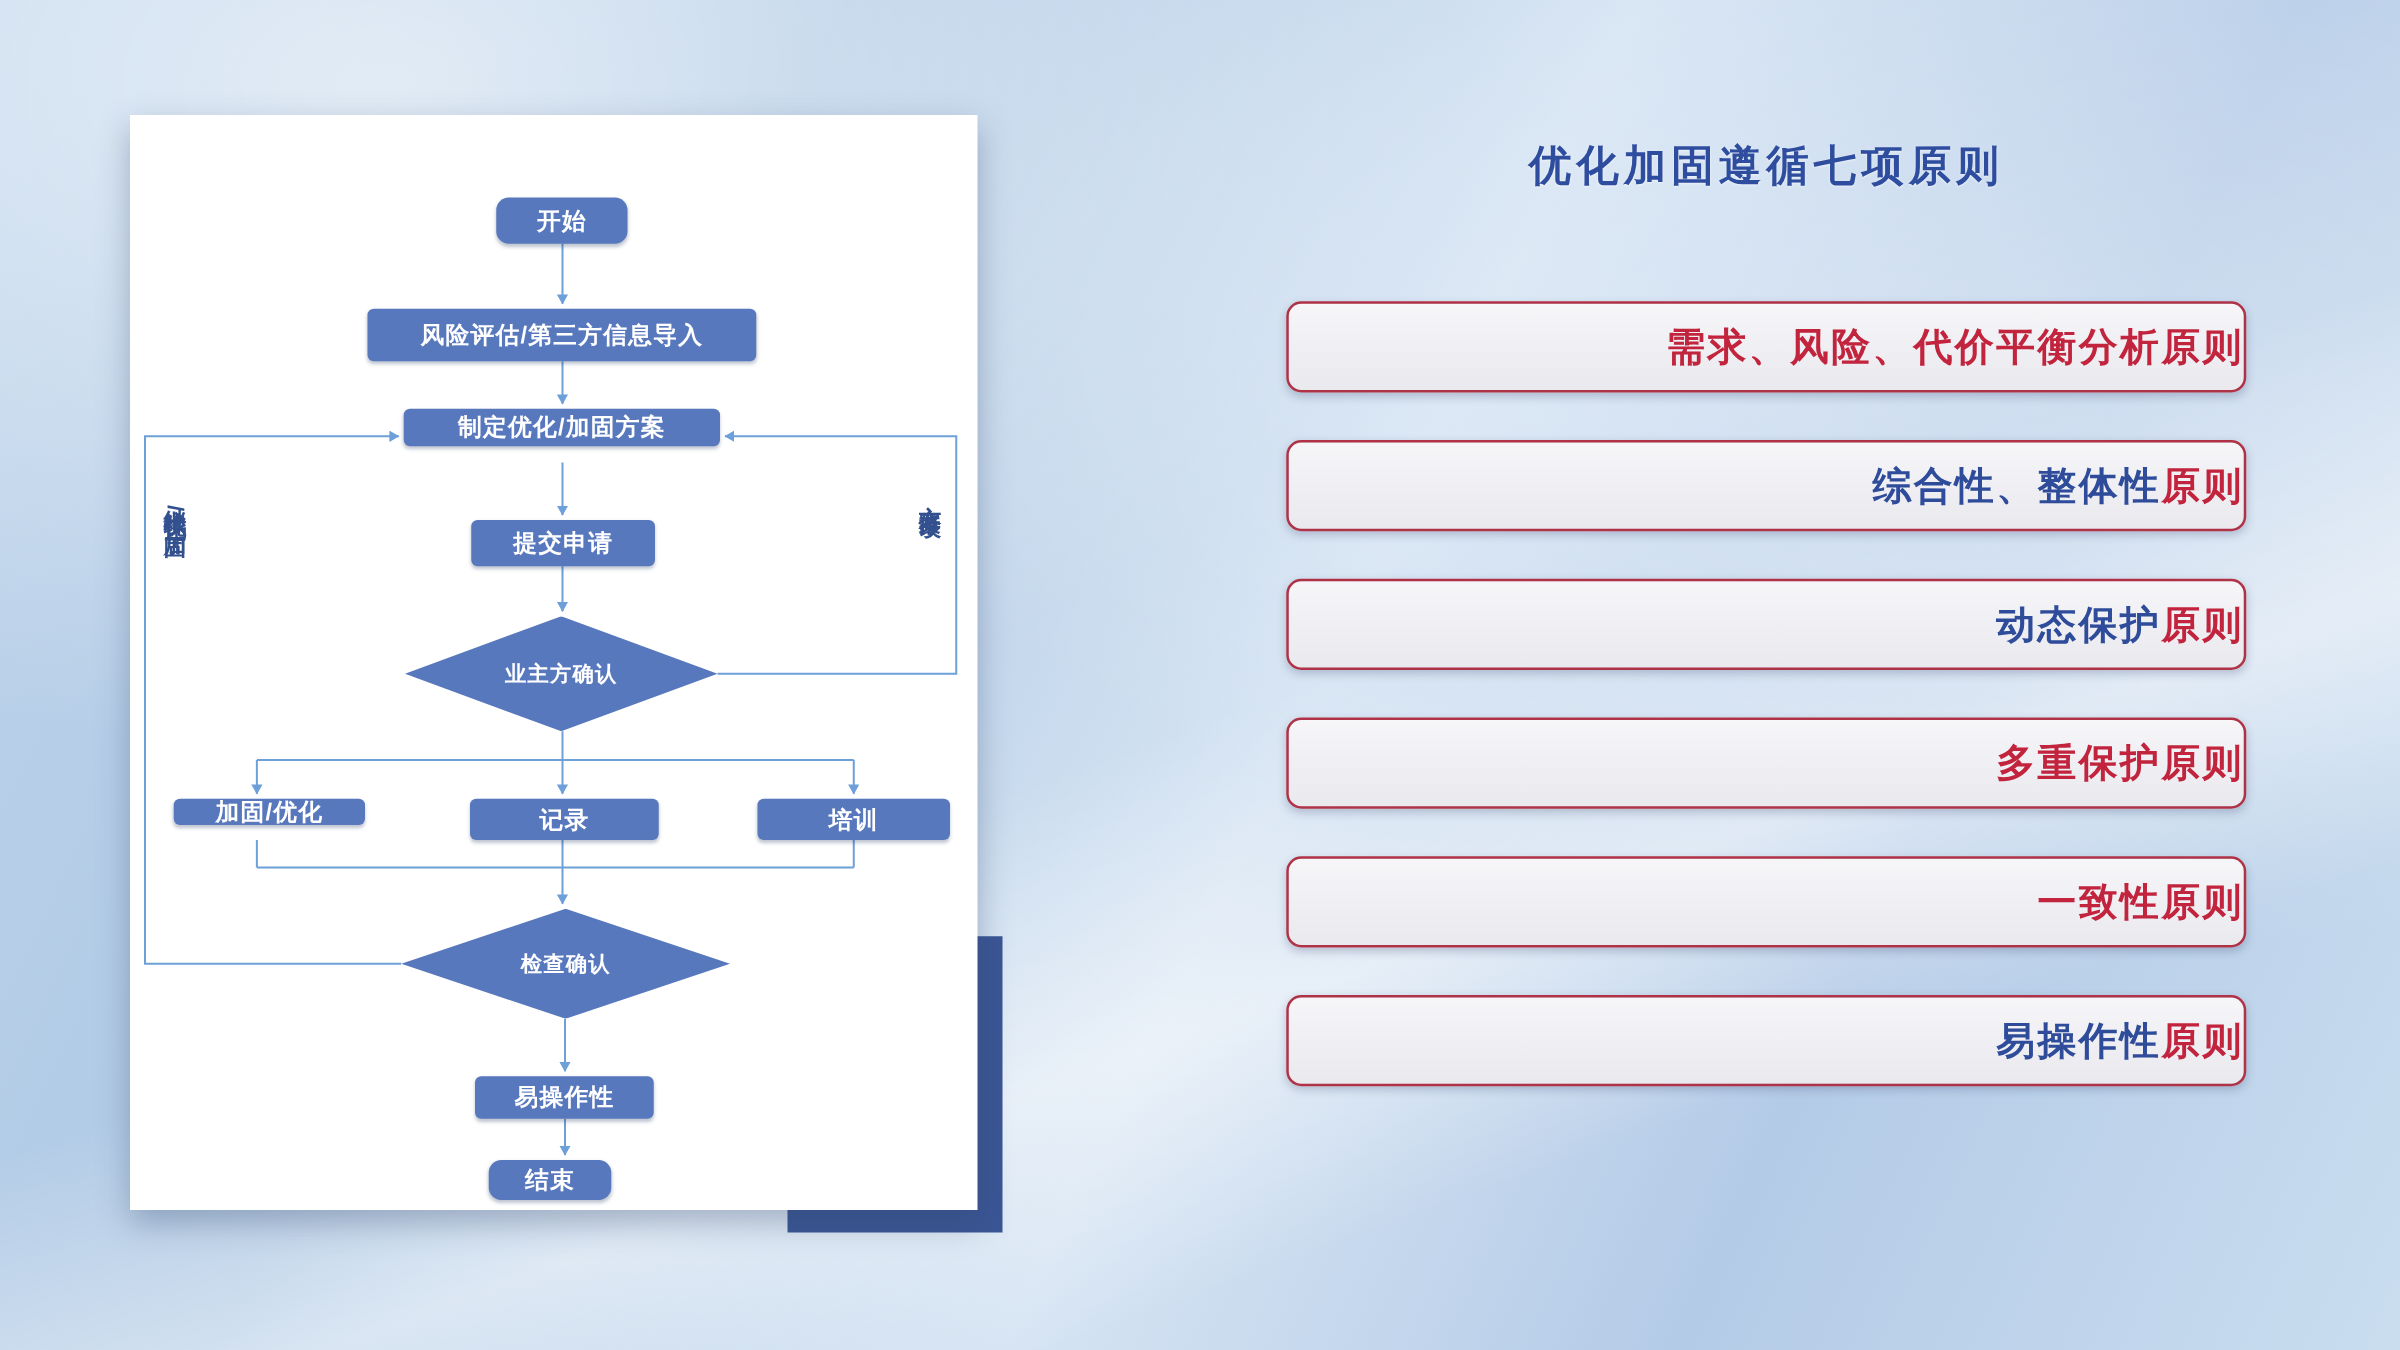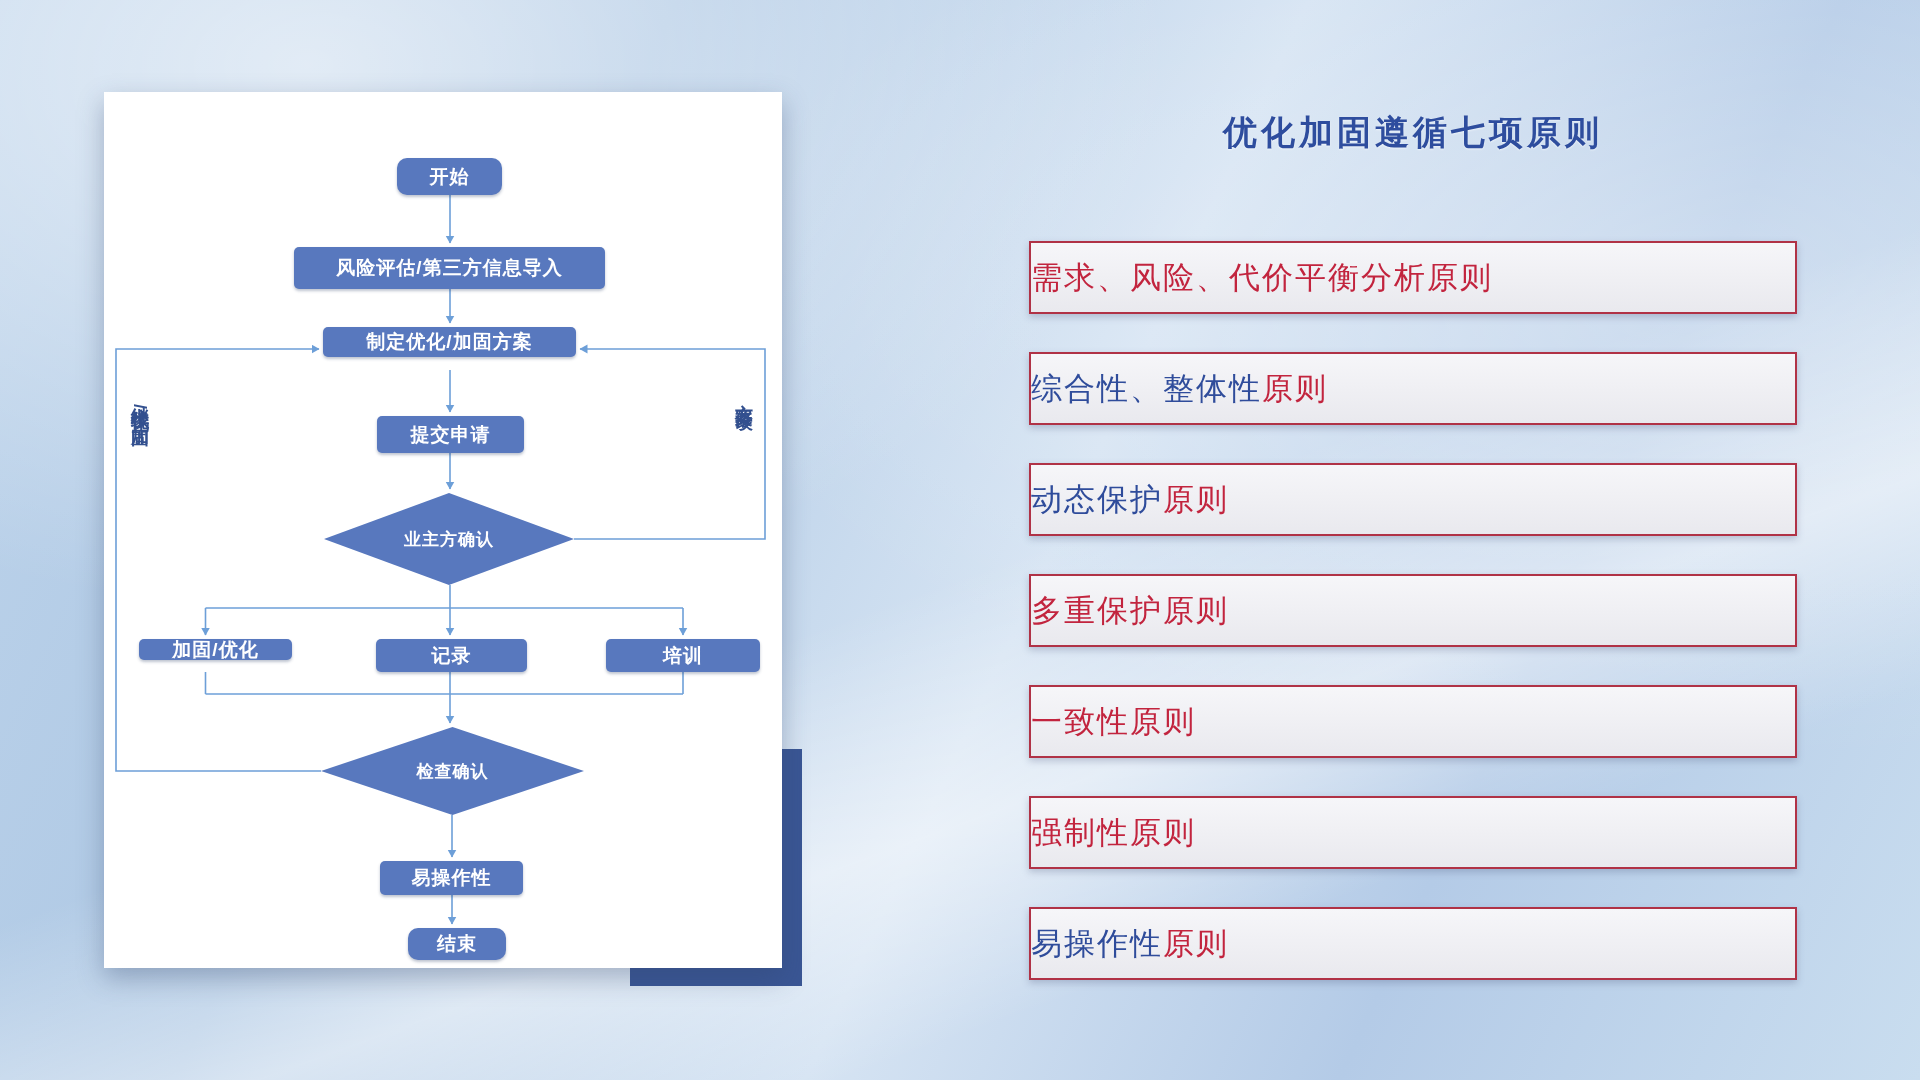--- a/index.html
+++ b/index.html
@@ -36,24 +36,24 @@
     position:absolute;z-index:3;writing-mode:vertical-rl;
     color:#33508f;font-weight:700;font-size:18px;letter-spacing:3px;line-height:1;
   }
   .title{
     position:absolute;left:1029px;top:110px;width:768px;z-index:3;
     text-align:center;font-size:34px;font-weight:800;letter-spacing:4px;color:var(--title-blue);
     text-shadow:0 1px 2px rgba(255,255,255,.6);
   }
   .principles{position:absolute;left:1029px;top:241px;width:768px;z-index:3;display:flex;flex-direction:column;gap:38px;}
   .principle-box{
-    height:69px;border:2px solid var(--principle-border);border-radius:0;
+    height:69px;border:2px solid var(--principle-border);border-radius:12px;
     background:linear-gradient(180deg,#f6f6f9 0%,#e9e9ee 100%);
-    display:flex;align-items:center;justify-content:flex-start;
-    font-size:31px;font-weight:400;letter-spacing:2px;white-space:nowrap;
+    display:flex;align-items:center;justify-content:flex-end;
+    font-size:31px;font-weight:700;letter-spacing:2px;white-space:nowrap;
     box-shadow:0 3px 7px rgba(70,80,120,.28);
   }
 </style>
 </head>
 <body>
 
 <div class="slide">
 
   <div class="accent-rect"></div>
   <div class="panel"></div>
@@ -99,21 +99,21 @@
   <div class="node" style="left:139px;top:639px;width:153px;height:21px;">加固/优化</div>
 
   <div class="node" style="left:376px;top:639px;width:151px;height:33px;">记录</div>
 
   <div class="node" style="left:606px;top:639px;width:154px;height:33px;">培训</div>
 
   <div class="node diamond" style="left:321px;top:727px;width:263px;height:88px;">检查确认</div>
 
   <div class="node" style="left:380px;top:861px;width:143px;height:34px;">易操作性</div>
 
-  <div class="node pill" style="left:408px;top:928px;width:98px;height:32px;">结束</div>
+  <div class="node pill" style="left:391px;top:928px;width:98px;height:32px;">结束</div>
 
   <div class="loop-label" style="left:131px;top:392px;height:160px;">继续优化/加固</div>
 
   <div class="loop-label" style="left:735px;top:390px;height:120px;">方案修改</div>
 
   <div class="title">优化加固遵循七项原则</div>
 
   <div class="principles">
       <div class="principle-box">
         <span style="color: rgb(194, 36, 62);">需求、风险、代价平衡分析原则</span>
@@ -126,21 +126,18 @@
         <span style="color: rgb(47, 76, 155);">动态保护</span>
         <span style="color: rgb(194, 36, 62);">原则</span>
       </div>
       <div class="principle-box">
         <span style="color: rgb(194, 36, 62);">多重保护原则</span>
       </div>
       <div class="principle-box">
         <span style="color: rgb(194, 36, 62);">一致性原则</span>
       </div>
       <div class="principle-box">
-        <span style="color: rgb(194, 36, 62);">强制性原则</span>
-      </div>
-      <div class="principle-box">
         <span style="color: rgb(47, 76, 155);">易操作性</span>
         <span style="color: rgb(194, 36, 62);">原则</span>
       </div>
     </div>
 
 </div>
 
 </body></html>

